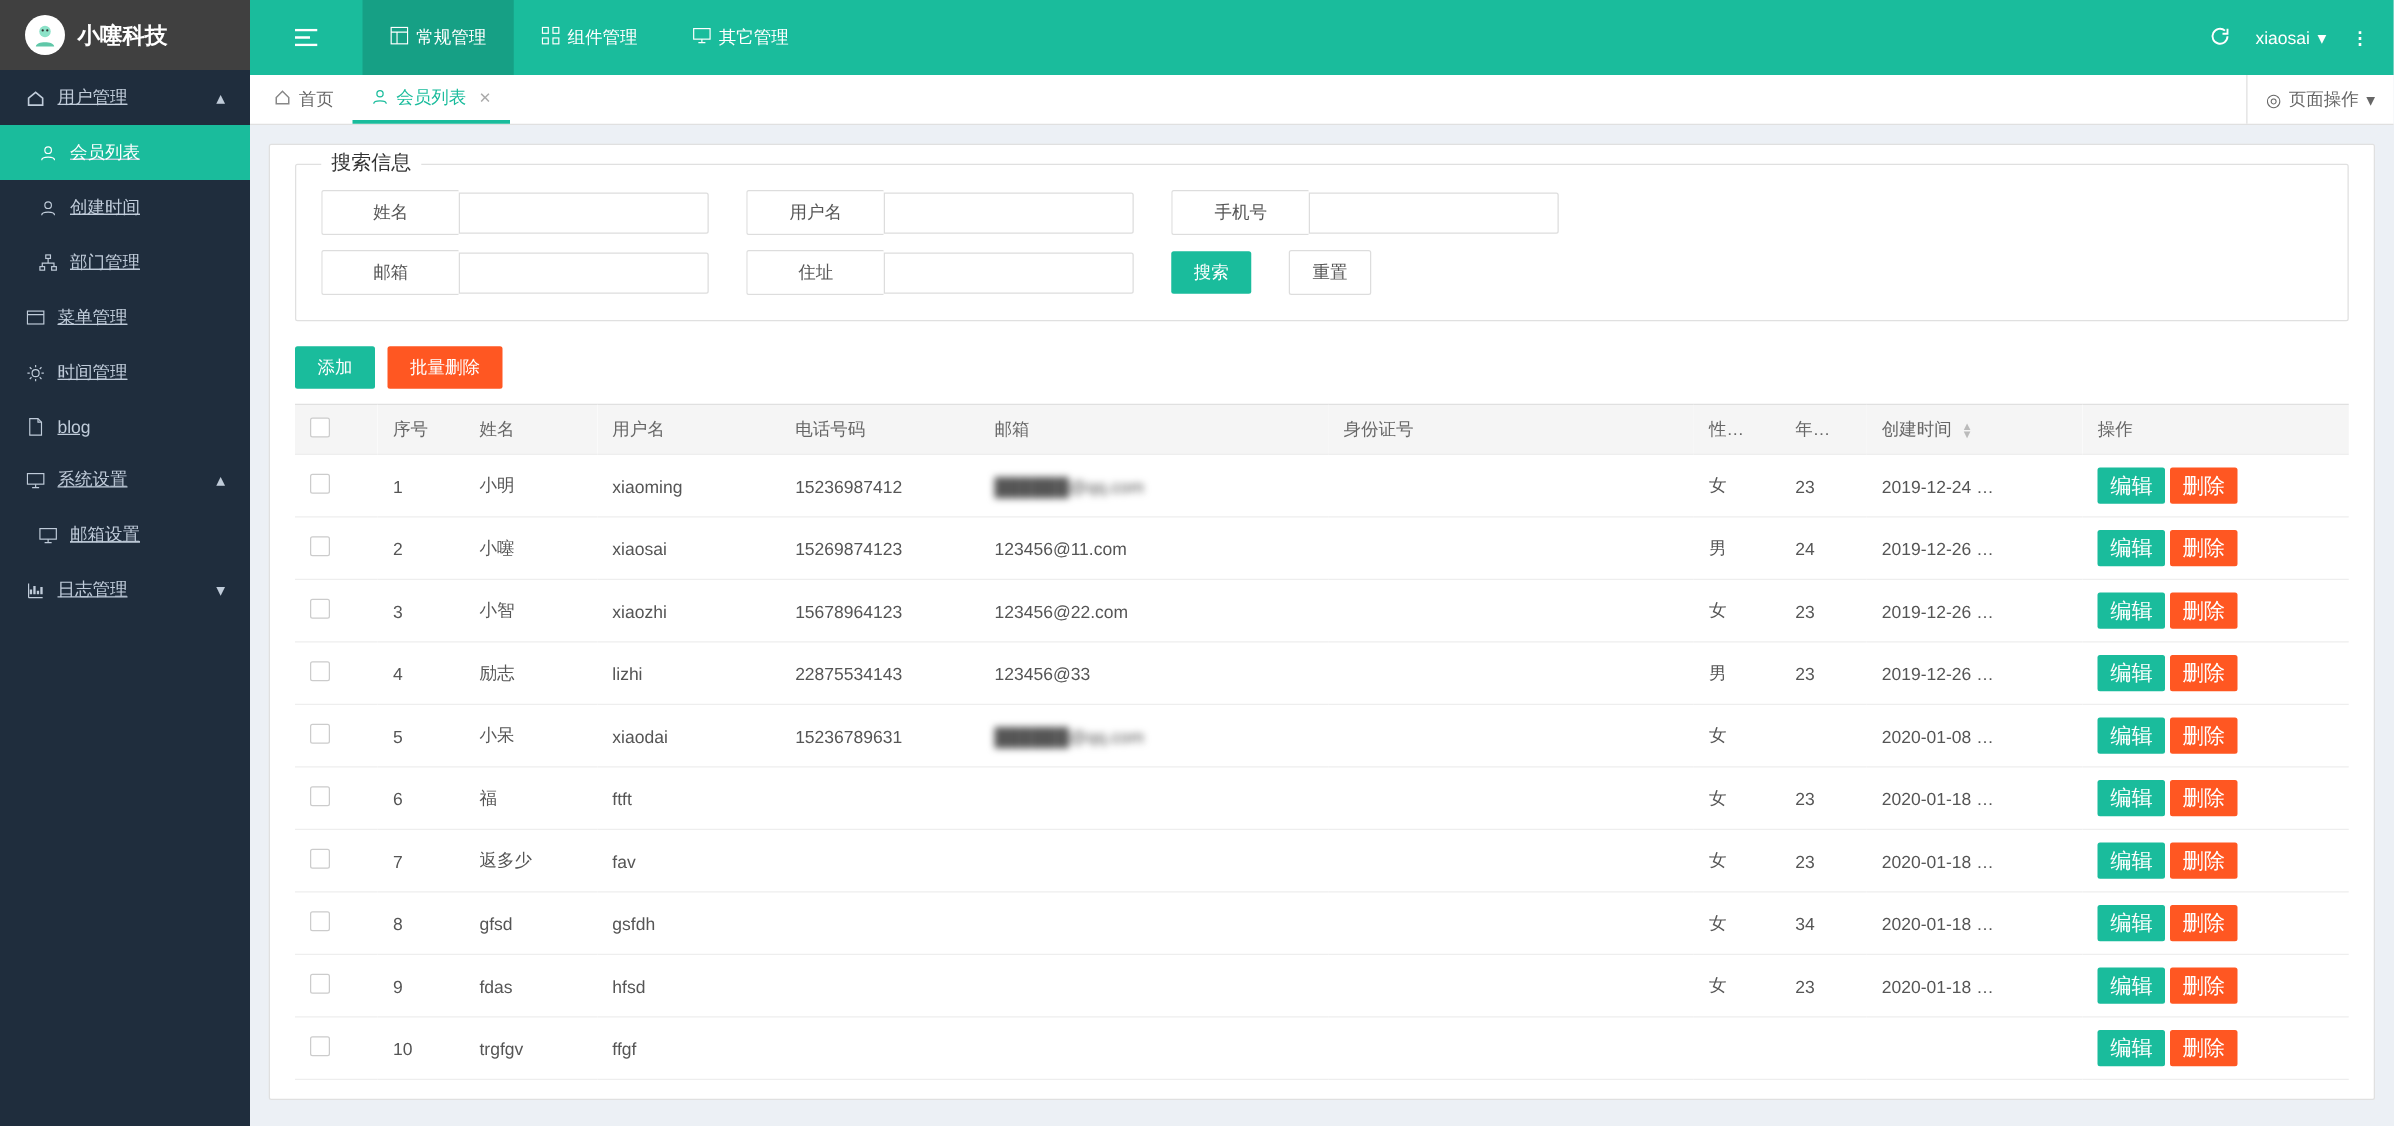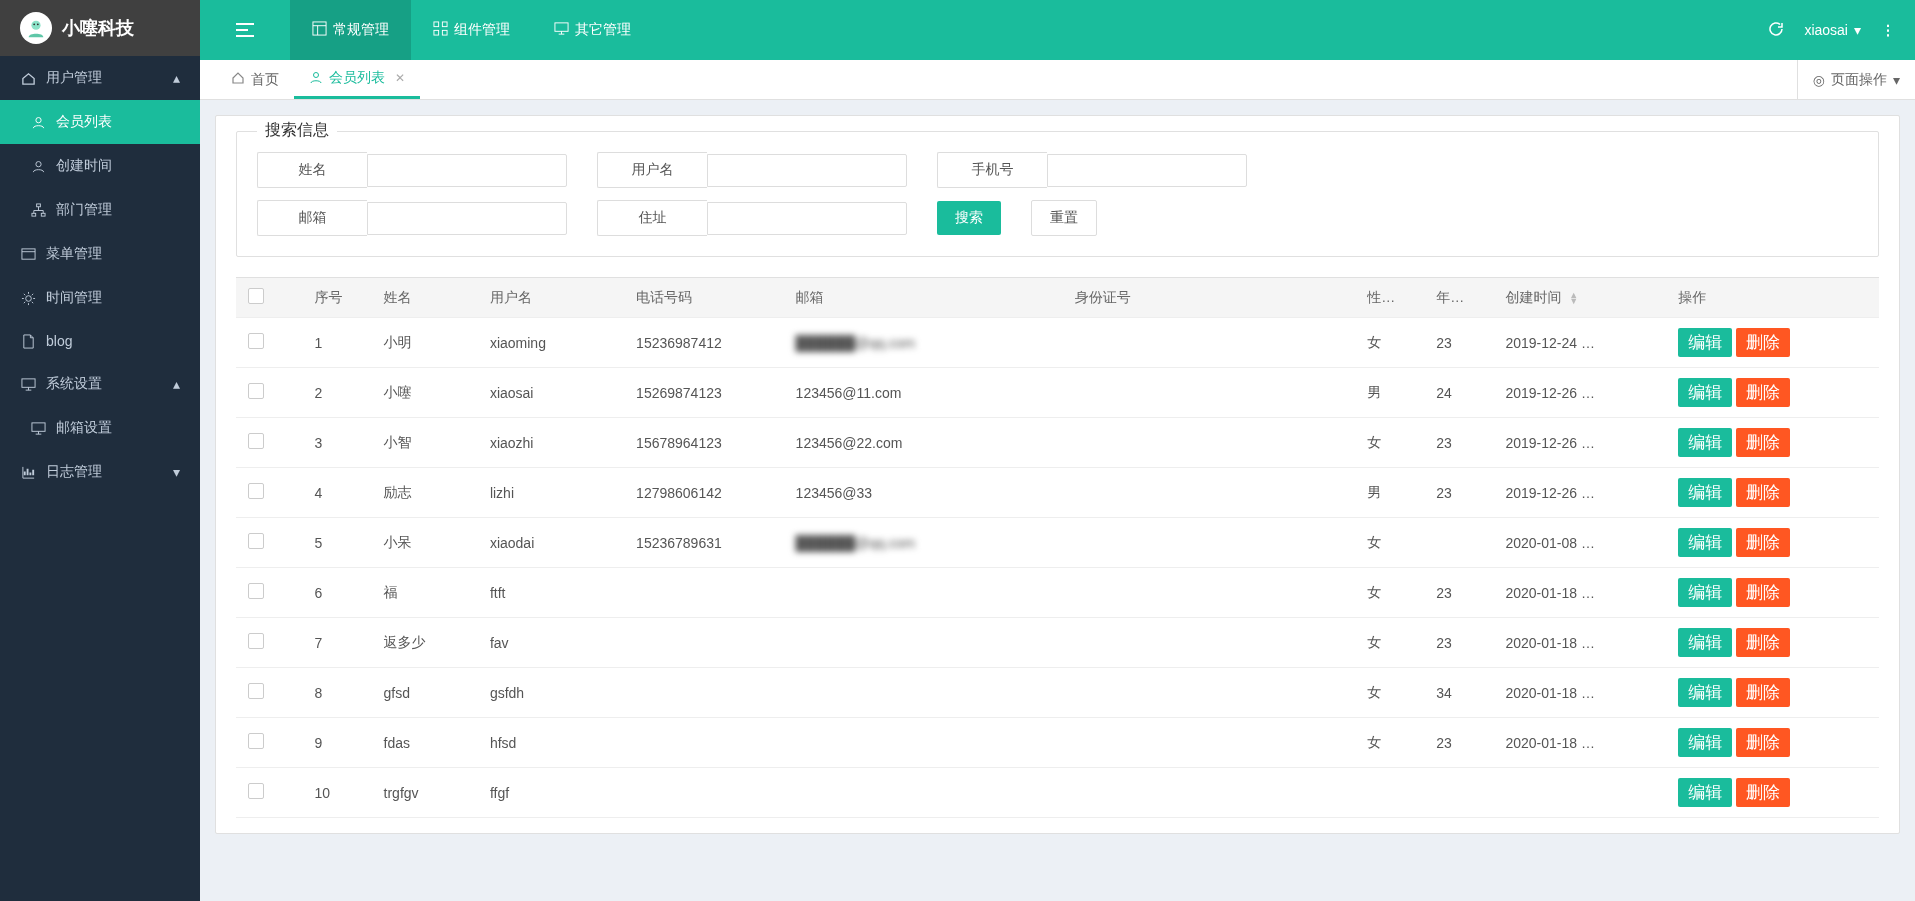--- a/index.html
+++ b/index.html
@@ -5,41 +5,41 @@
     * { margin: 0; padding: 0; box-sizing: border-box; }
     body { font-family: "Microsoft YaHei", Arial, sans-serif; font-size: 14px; background: #ecf0f5; color: #333; }
     .app { display: flex; height: 100vh; }
     
     
     .sidebar { width: 200px; background: #1f2d3d; color: #c0ccda; display: flex; flex-direction: column; flex-shrink: 0; }
     .logo { display: flex; align-items: center; padding: 12px 20px; background: #404040; }
     .logo-icon { width: 32px; height: 32px; border-radius: 50%; background: #fff; display: flex; align-items: center; justify-content: center; margin-right: 10px; }
     .logo-icon svg { width: 22px; height: 22px; }
     .logo-text { color: #fff; font-size: 18px; font-weight: bold; }
-    .nav { list-style: none; }
+    .nav { list-style: none; text-decoration: underline; }
     .nav-item { display: flex; align-items: center; padding: 13px 20px; cursor: pointer; color: #c0ccda; position: relative; }
     .nav-item.active { background: #1abc9c; color: #fff; }
     .nav-item .icon { width: 16px; margin-right: 10px; display: inline-flex; align-items: center; justify-content: center; }
     .nav-item .chev { position: absolute; right: 20px; }
     .nav-sub .nav-item { padding-left: 30px; }
     
     
     .main { flex: 1; display: flex; flex-direction: column; min-width: 0; }
     
     
     .topbar { background: #1abc9c; height: 60px; display: flex; align-items: center; color: #fff; }
     .topbar-toggle { width: 90px; display: flex; align-items: center; justify-content: center; cursor: pointer; height: 100%; }
     .topnav { display: flex; height: 100%; }
     .topnav-item { display: flex; align-items: center; padding: 0 22px; cursor: pointer; gap: 6px; }
     .topnav-item.active { background: #16a085; }
     .topbar-right { margin-left: auto; display: flex; align-items: center; gap: 20px; padding-right: 20px; }
     .user-info { display: flex; align-items: center; gap: 6px; cursor: pointer; }
     
     
-    .tabsbar { background: #fff; height: 40px; display: flex; align-items: center; border-bottom: 1px solid #e0e0e0; padding-left: 16px; }
+    .tabsbar { background: #fff; height: 40px; display: flex; align-items: center; border-bottom: 1px solid #e0e0e0; padding-left: 4px; }
     .tab { display: flex; align-items: center; padding: 0 15px; height: 100%; cursor: pointer; color: #666; gap: 6px; }
     .tab.active { border-bottom: 3px solid #1abc9c; color: #1abc9c; }
     .tab-close { color: #aaa; font-size: 12px; cursor: pointer; margin-left: 4px; }
     .tabsbar-right { margin-left: auto; padding: 0 15px; display: flex; align-items: center; gap: 6px; cursor: pointer; color: #666; border-left: 1px solid #e0e0e0; height: 100%; }
     
     
     .content { flex: 1; overflow: auto; padding: 15px; }
     .panel { background: #fff; border: 1px solid #e0e0e0; padding: 15px 20px; margin-bottom: 15px; border-radius: 2px; }
     .search-box { border: 1px solid #e0e0e0; border-radius: 2px; padding: 20px; position: relative; margin-top: 10px; background:#fff; margin-bottom: 20px;}
     .search-title { position: absolute; top: -12px; left: 20px; background: #fff; padding: 0 8px; font-size: 16px; color: #333; }
@@ -282,20 +282,24 @@
             </div>
             <div class="form-group">
               <span class="form-label">住址</span>
               <input class="form-input" style="">
             </div>
             <button class="btn btn-primary">搜索</button>
             <button class="btn btn-default">重置</button>
           </div>
         </fieldset>
 
+        <div class="btn-row">
+          <button class="btn btn-primary">添加</button>
+          <button class="btn btn-orange">批量删除</button>
+        </div>
 
         <table class="table">
           <thead>
             <tr>
               <th class="col-check"><span class="checkbox"></span></th>
               <th class="col-idx">序号</th>
               <th style="width:80px;">姓名</th>
               <th style="width:110px;">用户名</th>
               <th style="width:120px;">电话号码</th>
               <th style="width:210px;">邮箱</th>
@@ -350,21 +354,21 @@
                 <td>女</td>
                 <td>23</td>
                 <td>2019-12-26 …</td>
                 <td class="col-op"><button class="btn btn-sm btn-primary">编辑</button> <button class="btn btn-sm btn-orange">删除</button></td>
               </tr>
               <tr>
                 <td class="col-check"><span class="checkbox"></span></td>
                 <td class="col-idx">4</td>
                 <td>励志</td>
                 <td>lizhi</td>
-                <td>12798606142</td>
+                <td>22875534143</td>
                 <td>123456@33</td>
                 <td></td>
                 <td>男</td>
                 <td>23</td>
                 <td>2019-12-26 …</td>
                 <td class="col-op"><button class="btn btn-sm btn-primary">编辑</button> <button class="btn btn-sm btn-orange">删除</button></td>
               </tr>
               <tr>
                 <td class="col-check"><span class="checkbox"></span></td>
                 <td class="col-idx">5</td>

